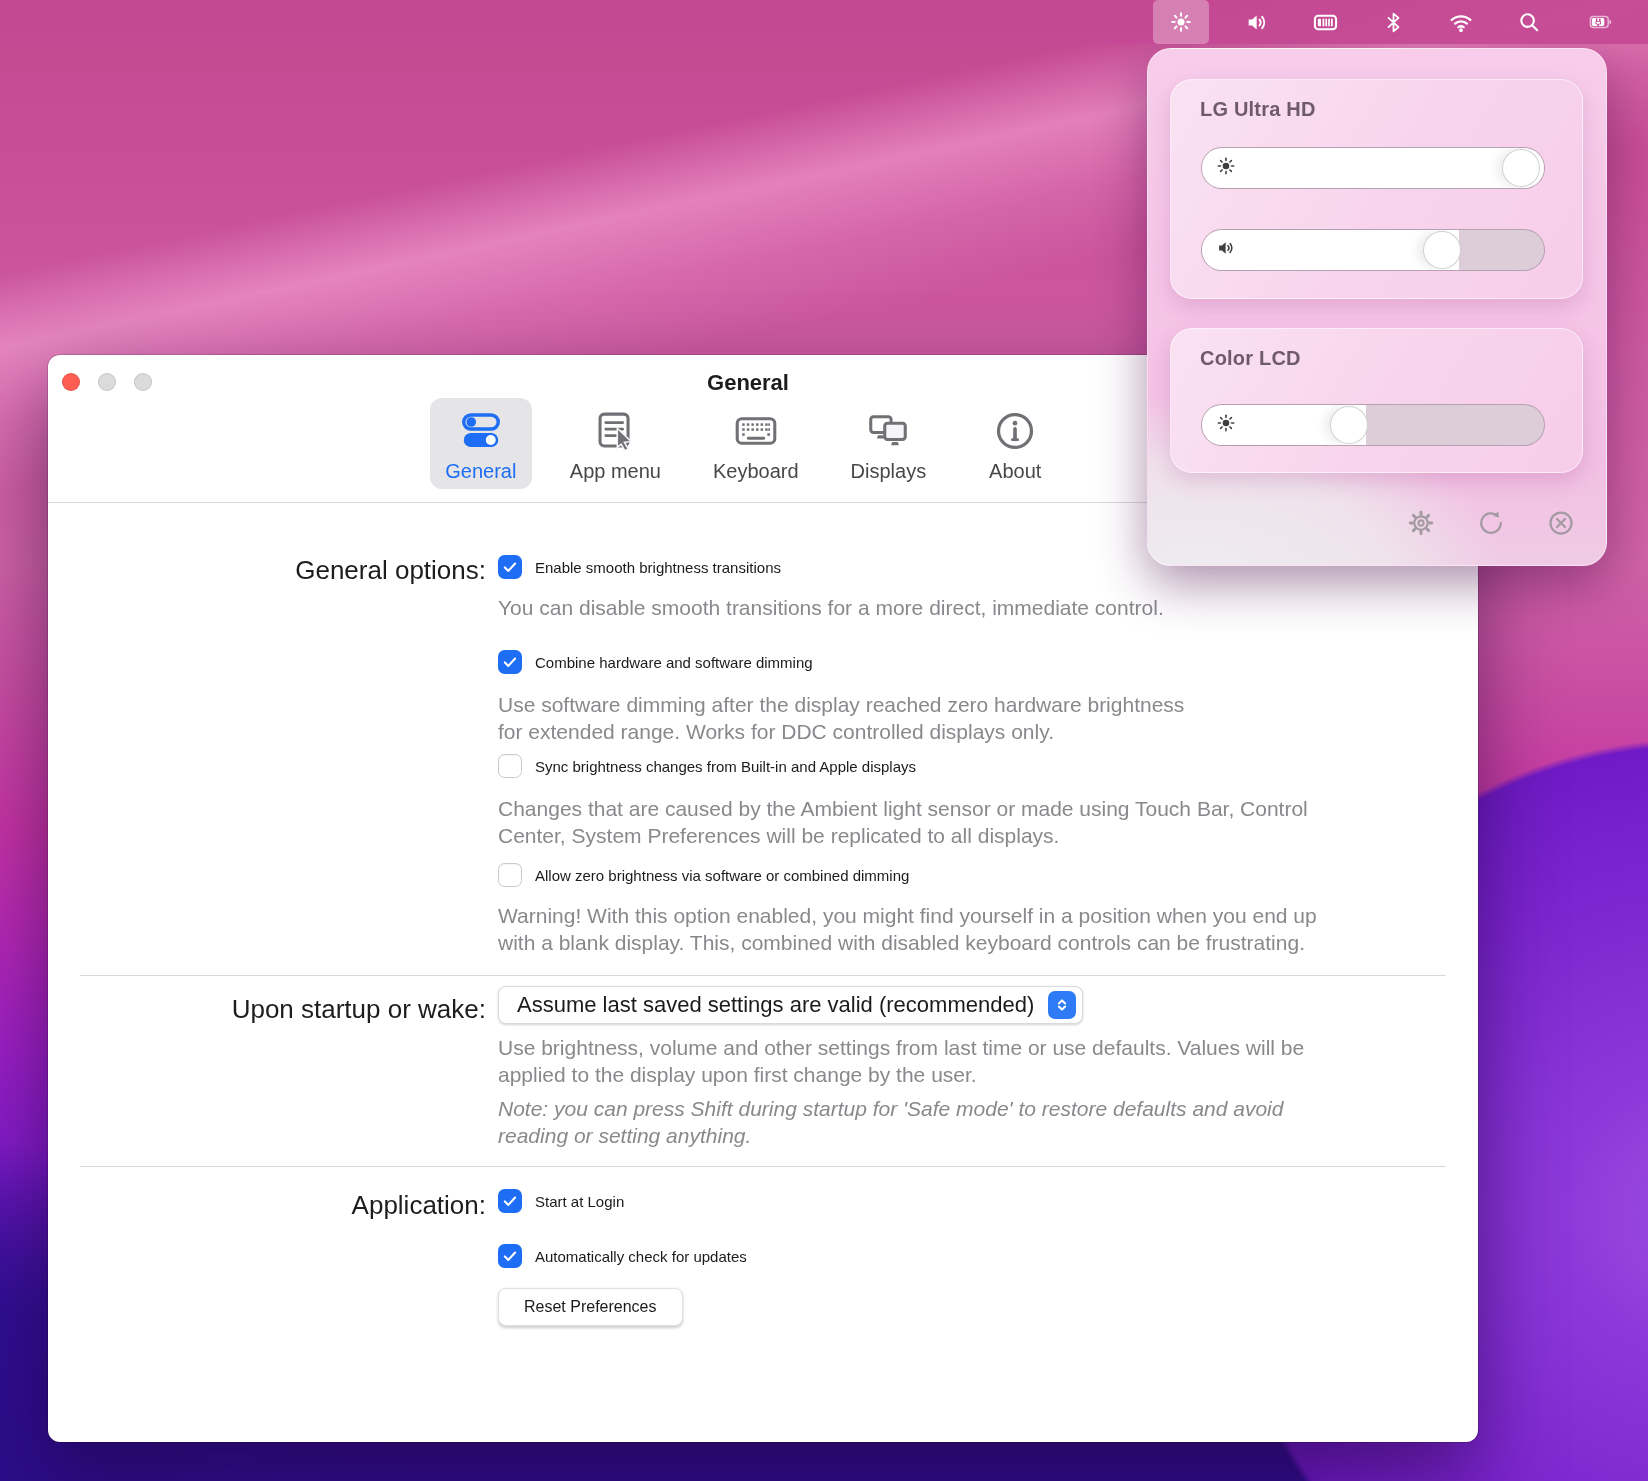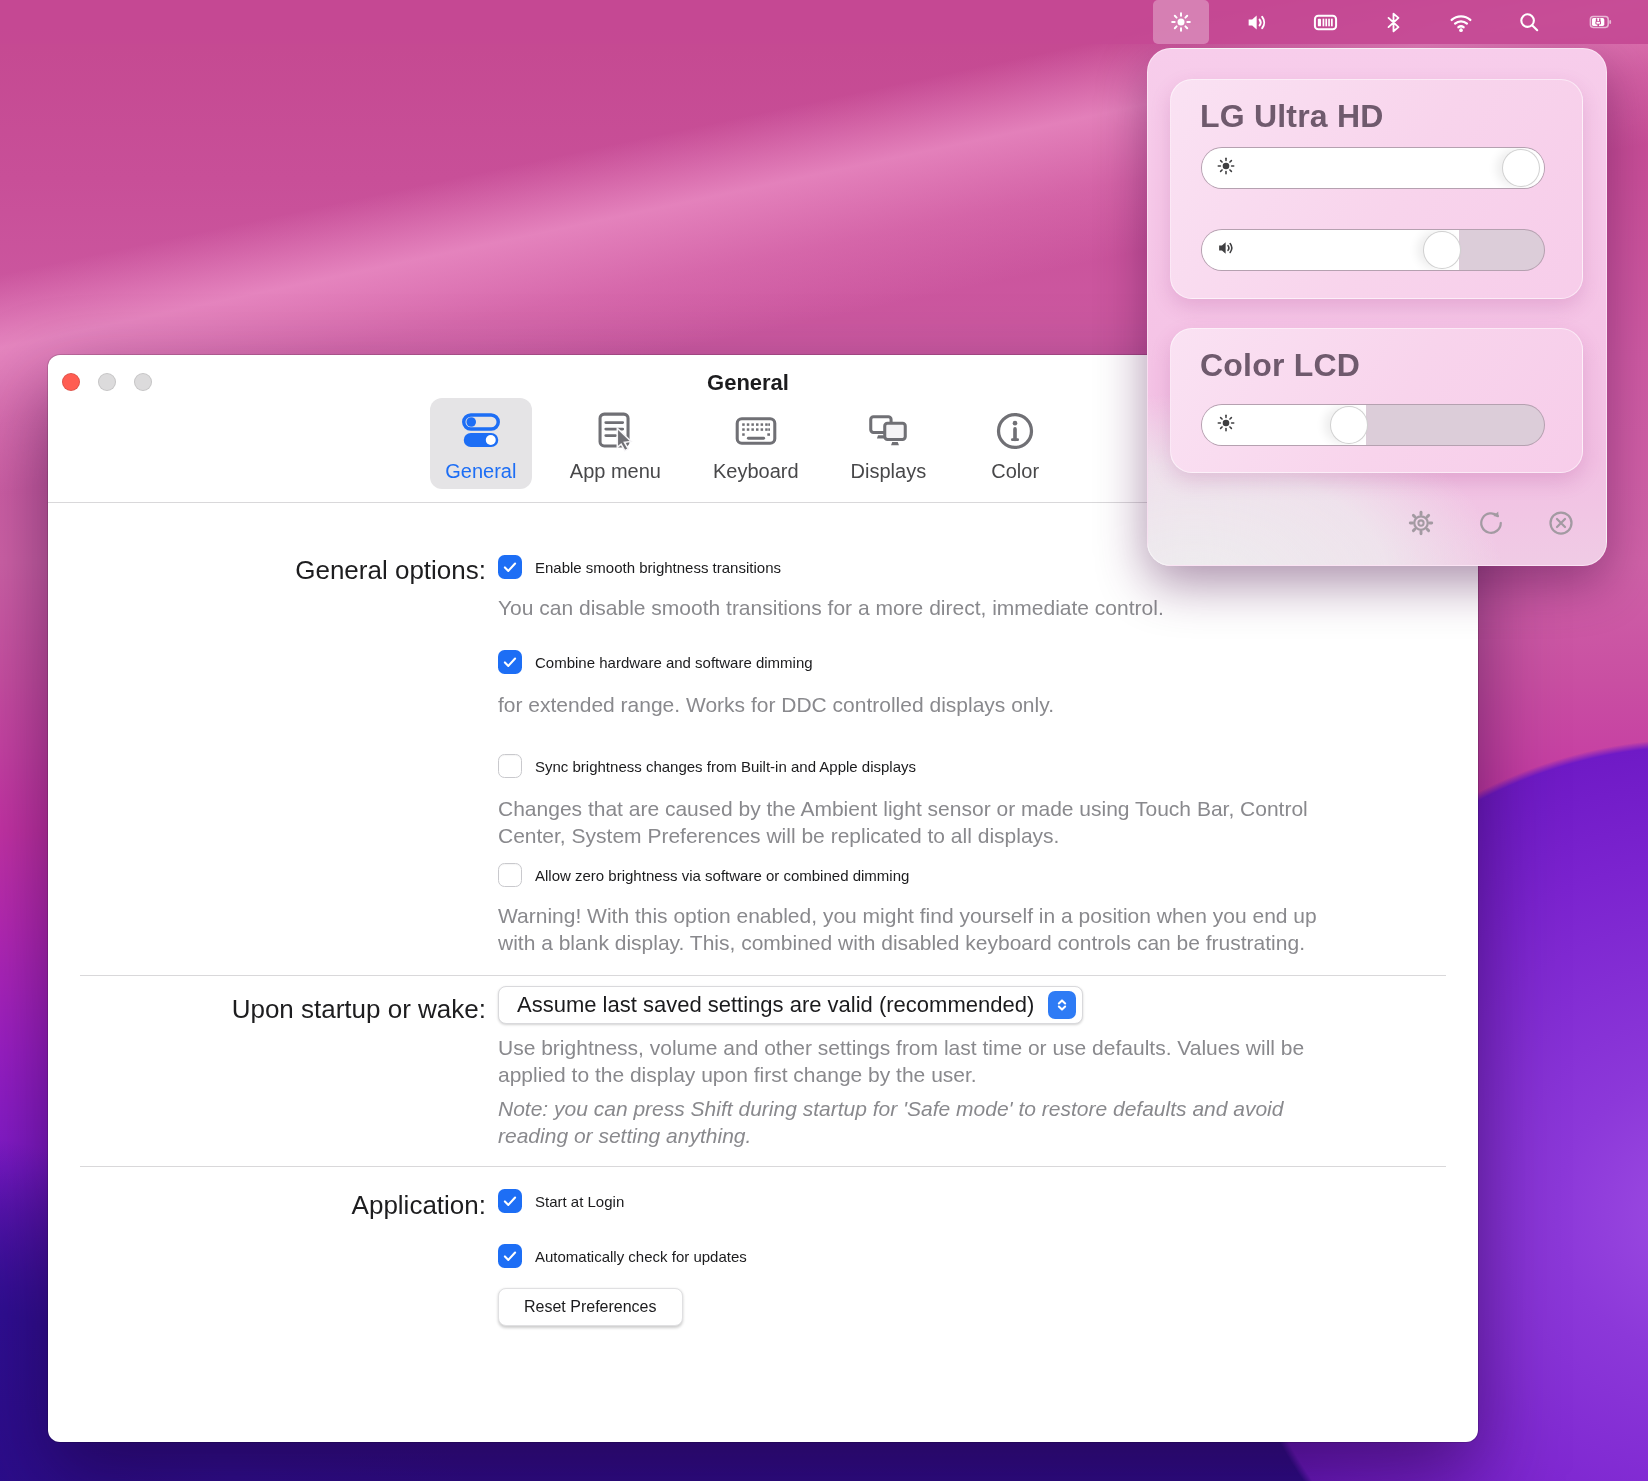--- a/index.html
+++ b/index.html
@@ -29,21 +29,21 @@
     background:
       radial-gradient(ellipse 430px 260px at 10% 103%, rgba(238,237,239,.98) 0%, rgba(238,237,239,.72) 45%, rgba(238,237,239,0) 72%),
       linear-gradient(180deg,#f7cdeb 0%,#f5c4e6 55%,#f2c0e3 80%,#f0cbe5 100%);
     box-shadow:0 18px 50px rgba(70,10,70,.45);}
   .disp-card{position:absolute;left:22px;width:413px;border-radius:22px;
     background:linear-gradient(120deg,#fae2f3 0%,#f8d4ec 55%,#f7cdea 100%);
     border:1px solid rgba(255,255,255,.55);box-sizing:border-box;
     box-shadow:0 8px 20px rgba(150,40,120,.18);}
   .card-lg{top:30px;height:220px;}
   .card-lcd{top:279px;height:145px;}
-  .disp-title{position:absolute;left:29px;top:18px;font-size:32px;font-weight:bold;color:#6f5a6d;letter-spacing:.2px;}
+  .disp-title{position:absolute;left:29px;top:18px;font-size:20px;font-weight:bold;color:#6f5a6d;letter-spacing:.2px;}
   .slider{position:absolute;left:30px;width:344px;height:42px;border-radius:21px;overflow:hidden;
     border:1px solid rgba(110,80,100,.35);box-sizing:border-box;background:#dccdd9;}
   .slider .fill{position:absolute;left:0;top:0;bottom:0;width:var(--p,50%);background:#fff;}
   .slider .knob{position:absolute;top:1px;width:38px;height:38px;border-radius:50%;background:#fff;
     border:1px solid rgba(0,0,0,.18);box-sizing:border-box;
     left:clamp(2px, calc(var(--p,50%) - 36px), calc(100% - 42px));
     box-shadow:-6px 0 10px rgba(0,0,0,.07);}
   .slider .s-icon{position:absolute;left:13px;top:50%;transform:translateY(-50%);}
   .sl-1{top:67px;} .sl-2{top:149px;} .card-lcd .sl-1{top:75px;}
   .panel-footer{position:absolute;right:30px;top:459px;height:30px;display:flex;gap:40px;align-items:center;}
@@ -174,21 +174,21 @@
       </div>
       <div class="tb-item">
         <span class="tb-icon">
           <svg width="46" height="46" viewBox="0 0 24 24">
             <circle cx="12" cy="12" r="8.6" fill="none" stroke="#707075" stroke-width="1.7"></circle>
             <circle cx="12" cy="7.9" r="1.2" fill="#707075"></circle>
             <path d="M12 10.9 V16.4" stroke="#707075" stroke-width="1.9" stroke-linecap="round"></path>
             <path d="M10.6 16.5 H13.4" stroke="#707075" stroke-width="1.4" stroke-linecap="round"></path>
           </svg>
         </span>
-        <span class="tb-label">Color</span>
+        <span class="tb-label">About</span>
       </div>
     </div>
 
     <div class="divider div-toolbar"></div>
 
     <div class="sec-label lbl-general">General options:</div>
     <div class="sec-label lbl-startup">Upon startup or wake:</div>
     <div class="sec-label lbl-app">Application:</div>
 
     <div class="body-item cb-row r-cb1">
@@ -205,20 +205,21 @@
 
     <div class="body-item cb-row r-cb2">
       <span class="cb checked">
         <svg width="18" height="18" viewBox="0 0 24 24">
             <path d="M5.2 12.6 L9.8 17.2 L18.8 7.4" fill="none" stroke="#fff" stroke-width="2.8" stroke-linecap="round" stroke-linejoin="round"></path>
           </svg>
       </span>
       <span class="cb-label">Combine hardware and software dimming</span>
     </div>
     <div class="body-item desc r-d2">
+      <div>Use software dimming after the display reached zero hardware brightness</div>
       <div>for extended range. Works for DDC controlled displays only.</div>
     </div>
 
     <div class="body-item cb-row r-cb3">
       <span class="cb">
         
       </span>
       <span class="cb-label">Sync brightness changes from Built-in and Apple displays</span>
     </div>
     <div class="body-item desc r-d3">

